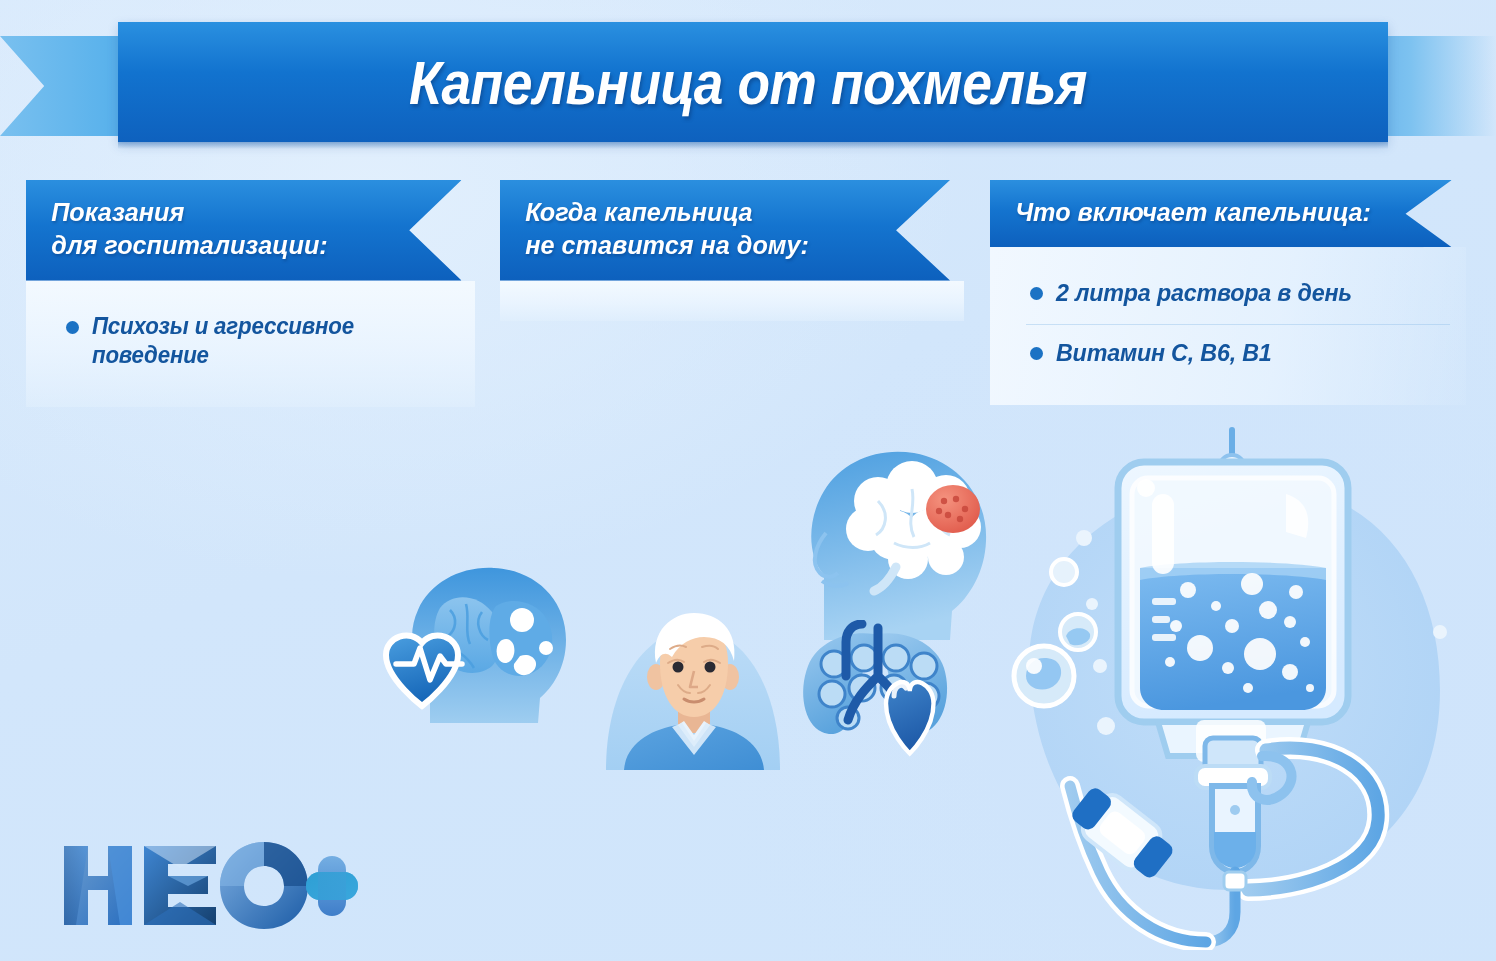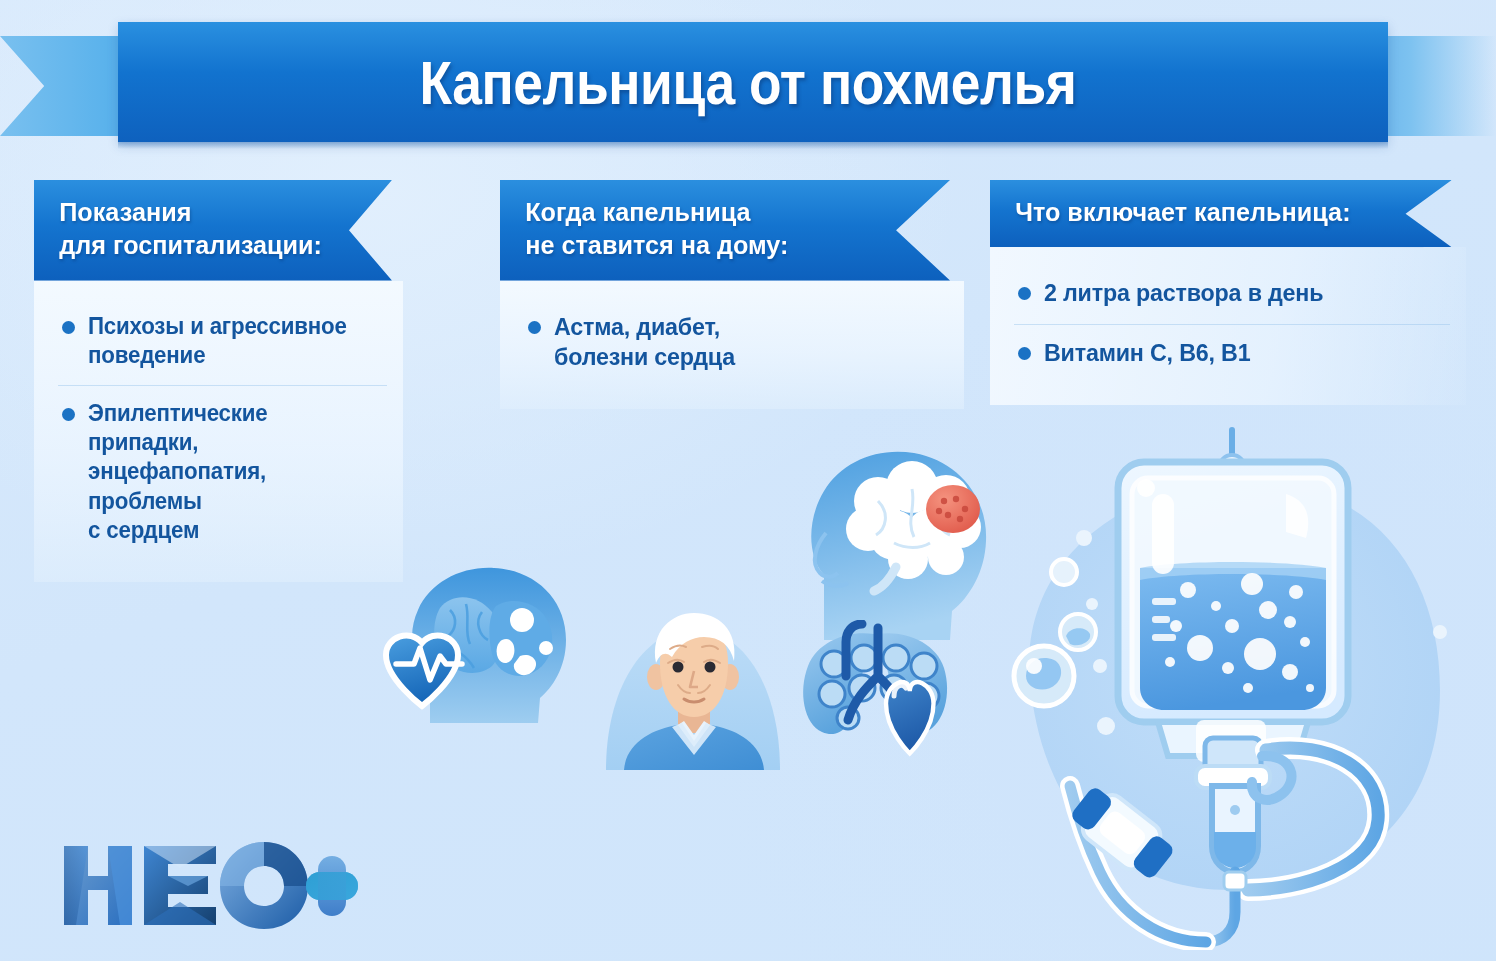--- a/index.html
+++ b/index.html
@@ -14,20 +14,21 @@
   }
 
   #poster {
     position: relative;
     width: 1496px;
     height: 961px;
     background:
       radial-gradient(ellipse 900px 600px at 25% 20%, #e1effd 0%, rgba(225,239,253,0) 65%),
       radial-gradient(ellipse 800px 700px at 85% 75%, #cfe4fb 0%, rgba(207,228,251,0) 70%),
       linear-gradient(160deg, #d9eafc 0%, #d2e6fb 45%, #cfe5fb 100%);
+    font-style: italic;
   }
 
   
   .ribbon-wrap {
     position: absolute;
     left: 0; top: 22px;
     width: 1496px; height: 120px;
   }
   .ribbon-tail-l {
     position: absolute;
@@ -65,21 +66,21 @@
     font-size: 62px;
     font-weight: bold;
     letter-spacing: -0.5px;
     transform: scaleX(0.86);
     text-shadow: 2px 3px 4px rgba(8,50,110,0.45);
     white-space: nowrap;
   }
 
   
   .col { position: absolute; top: 180px; }
-  #col1 { left: 34px;  width: 369px; }
+  #col1 { left: 26px;  width: 449px; }
   #col2 { left: 500px; width: 464px; }
   #col3 { left: 990px; width: 476px; }
 
   .col-header {
     position: relative;
     background: linear-gradient(180deg, #2b8fdf 0%, #1474cf 45%, #0d60bd 100%);
     color: #fff;
     padding: 16px 22px 18px 26px;
     font-size: 26px;
     font-weight: bold;
@@ -94,21 +95,21 @@
   .col-header::after {
     content: "";
     position: absolute; left: 0; bottom: -6px;
     width: 94%; height: 6px;
     background: linear-gradient(180deg, rgba(15,85,165,0.3), rgba(15,85,165,0));
   }
   .hdr-line { display: block; }
 
   .col-body {
     position: relative;
-    padding: 18px 16px 22px 24px;
+    padding: 18px 16px 22px 36px;
     background: linear-gradient(180deg, rgba(244,250,255,0.96) 0%, rgba(235,245,255,0.88) 55%, rgba(226,240,253,0.55) 100%);
   }
   #col3 .col-body {
     background: linear-gradient(100deg, rgba(243,249,255,0.95) 0%, rgba(233,244,255,0.8) 60%, rgba(222,238,253,0.15) 100%);
   }
 
   .bullet-item {
     position: relative;
     display: flex;
     align-items: flex-start;
@@ -163,40 +164,29 @@
     <div class="col-header">
       <span class="hdr-line">Показания</span>
       <span class="hdr-line">для госпитализации:</span>
     </div>
     <div class="col-body">
       <div class="bullet-item">
         <span class="dot"></span>
         <span class="item-text">Психозы и агрессивное
 поведение</span>
       </div>
-      <div class="bullet-item">
-        <span class="dot"></span>
-        <span class="item-text">Эпилептические припадки,
-энцефапопатия, проблемы
-с сердцем</span>
-      </div>
     </div>
   </div>
 
   <div class="col" id="col2">
     <div class="col-header">
       <span class="hdr-line">Когда капельница</span>
       <span class="hdr-line">не ставится на дому:</span>
     </div>
     <div class="col-body">
-      <div class="bullet-item">
-        <span class="dot"></span>
-        <span class="item-text">Астма, диабет,
-болезни сердца</span>
-      </div>
     </div>
   </div>
 
   <div class="col" id="col3">
     <div class="col-header">
       <span class="hdr-line">Что включает капельница:</span>
     </div>
     <div class="col-body">
       <div class="bullet-item">
         <span class="dot"></span>

